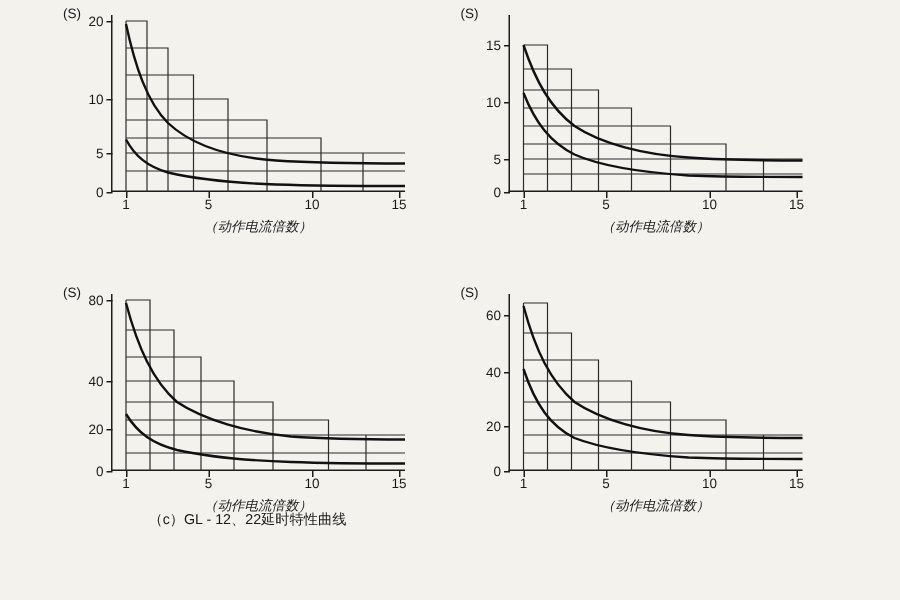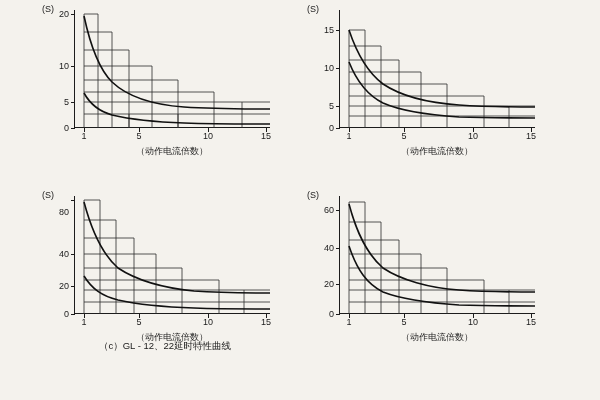--- a/index.html
+++ b/index.html
@@ -51,21 +51,21 @@
     position:absolute;bottom:-4px;width:1px;height:4px;background:#1c1c1c;
   }
   .xlab{
     position:absolute;top:calc(100% + 4px);
     font-size:9px;line-height:9px;transform:translateX(-50%);
     white-space:nowrap;
   }
   .xtitle{
     position:absolute;left:50%;top:calc(100% + 17px);
     transform:translateX(-50%);
-    font-size:9px;white-space:nowrap;
+    font-size:9px;white-space:nowrap;font-style:italic;
   }
   .caption{
     position:absolute;left:0;top:150px;width:250px;
     text-align:center;font-size:9.5px;
   }
   .figtitle{
     position:absolute;left:0;top:372px;width:600px;
     text-align:center;font-size:10px;
   }
   svg{position:absolute;left:0;top:0;overflow:visible;}
@@ -158,21 +158,21 @@
           <path class="curve" d="M10,6 C18,36 28,58 44,72 C62,84 90,92 120,95 C148,97 174,97 196,97"></path>
           <path class="curve" d="M10,80 C18,93 28,100 44,104 C62,108 90,111 120,112 C148,113 174,113 196,113"></path>
         </svg>
         <div class="ytick" style="top:118px;"></div>
         <div class="ylab" style="top:118px;">0</div>
         <div class="ytick" style="top:90px;"></div>
         <div class="ylab" style="top:90px;">20</div>
         <div class="ytick" style="top:58px;"></div>
         <div class="ylab" style="top:58px;">40</div>
         <div class="ytick" style="top:4px;"></div>
-        <div class="ylab" style="top:16px;margin-left:46px;">80</div>
+        <div class="ylab" style="top:4px;margin-left:46px;">80</div>
 
         <div class="xtick" style="left:10px;"></div>
         <div class="xlab" style="left:10px;">1</div>
         <div class="xtick" style="left:65px;"></div>
         <div class="xlab" style="left:65px;">5</div>
         <div class="xtick" style="left:134px;"></div>
         <div class="xlab" style="left:134px;">10</div>
         <div class="xtick" style="left:192px;"></div>
         <div class="xlab" style="left:192px;">15</div>
 

